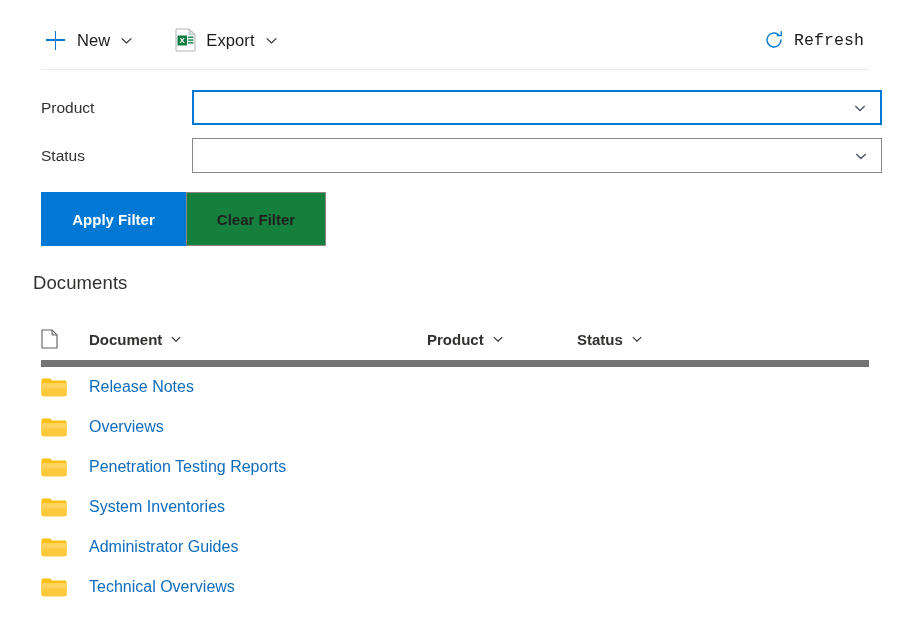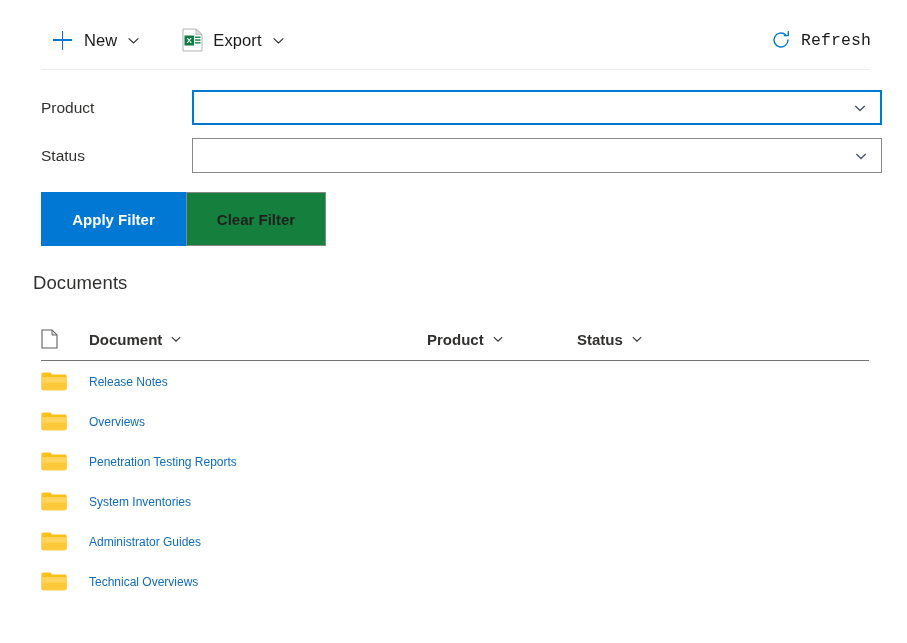--- a/index.html
+++ b/index.html
@@ -12,21 +12,21 @@
     background: #ffffff;
     font-family: "Liberation Sans", sans-serif;
     color: #323130;
     overflow: hidden;
     position: relative;
   }
 
   
   .toolbar {
     position: absolute;
-    left: 47px;
+    left: 40px;
     top: 18px;
     width: 828px;
     height: 44px;
     display: flex;
     align-items: center;
   }
   .tb-btn {
     display: flex;
     align-items: center;
     height: 38px;
@@ -182,21 +182,21 @@
   .doc-list {
     position: absolute;
     left: 41px;
     top: 318px;
     width: 828px;
   }
   .doc-header {
     display: flex;
     align-items: center;
     height: 42px;
-    border-bottom: 1px solid #737373;
+    border-bottom: 7px solid #737373;
   }
   .col-icon   { width: 48px; flex: none; display: flex; align-items: center; }
   .col-doc    { width: 338px; flex: none; }
   .col-prod   { width: 150px; flex: none; }
   .col-stat   { width: 150px; flex: none; }
   .col-div    { width: 142px; flex: none; }
 
   .hcell {
     display: flex;
     align-items: center;
@@ -215,21 +215,21 @@
     height: 40px;
     cursor: pointer;
   }
   .folder-icon {
     width: 26px;
     height: 20px;
     flex: none;
     display: block;
   }
   .doc-name {
-    font-size: 12px;
+    font-size: 16px;
     color: #0f6cbd;
     cursor: pointer;
   }
   .cell-text { font-size: 14.5px; color: #323130; }
 </style>
 </head>
 <body>
 
 <div class="toolbar">
 

